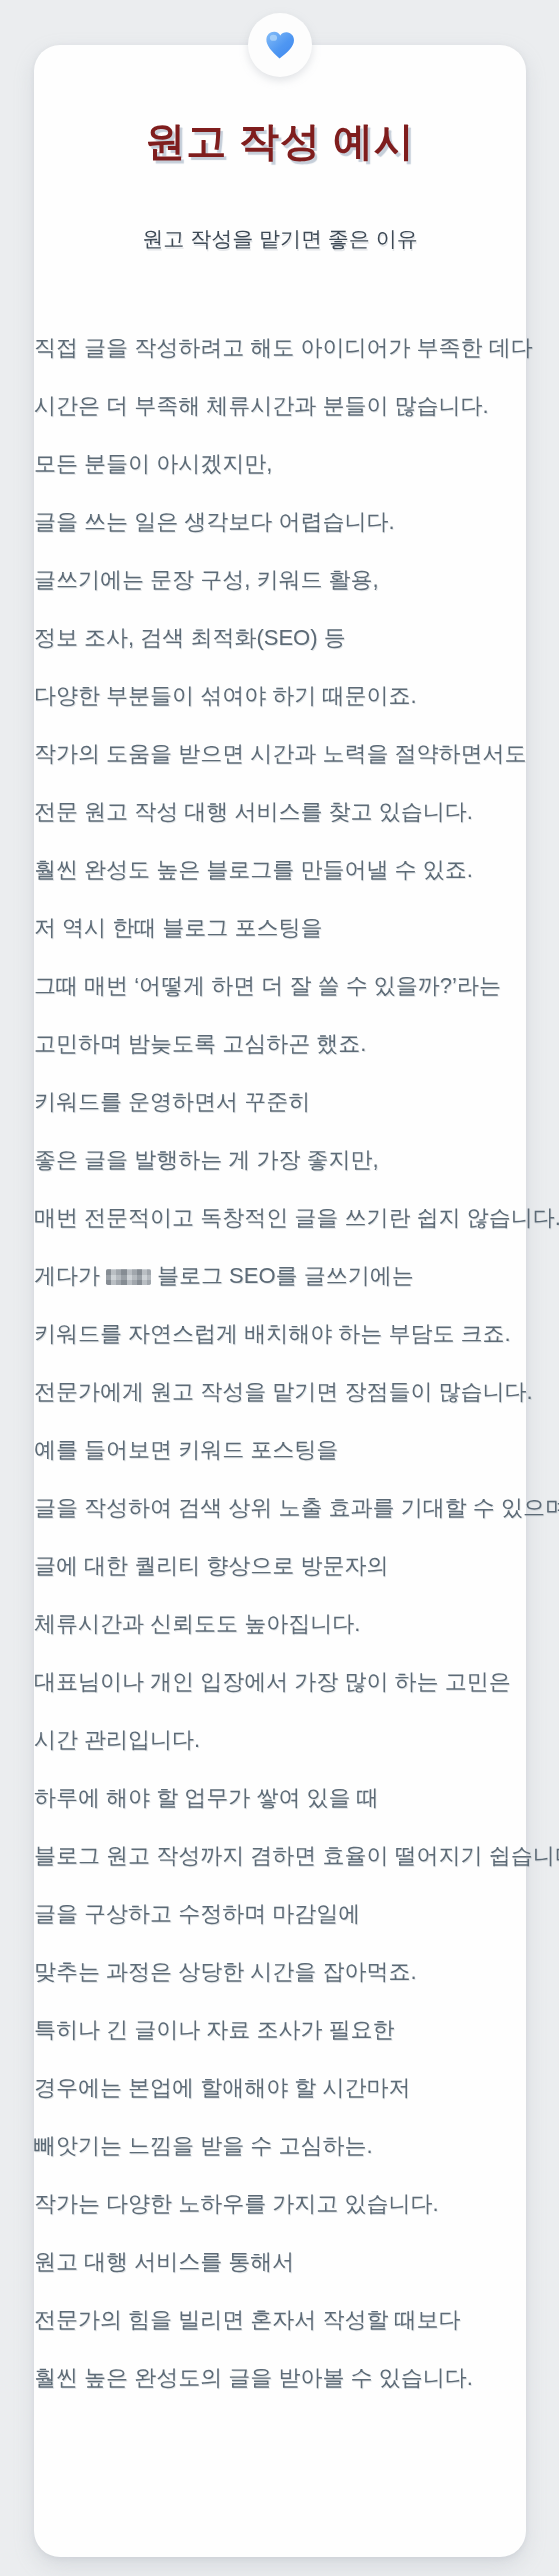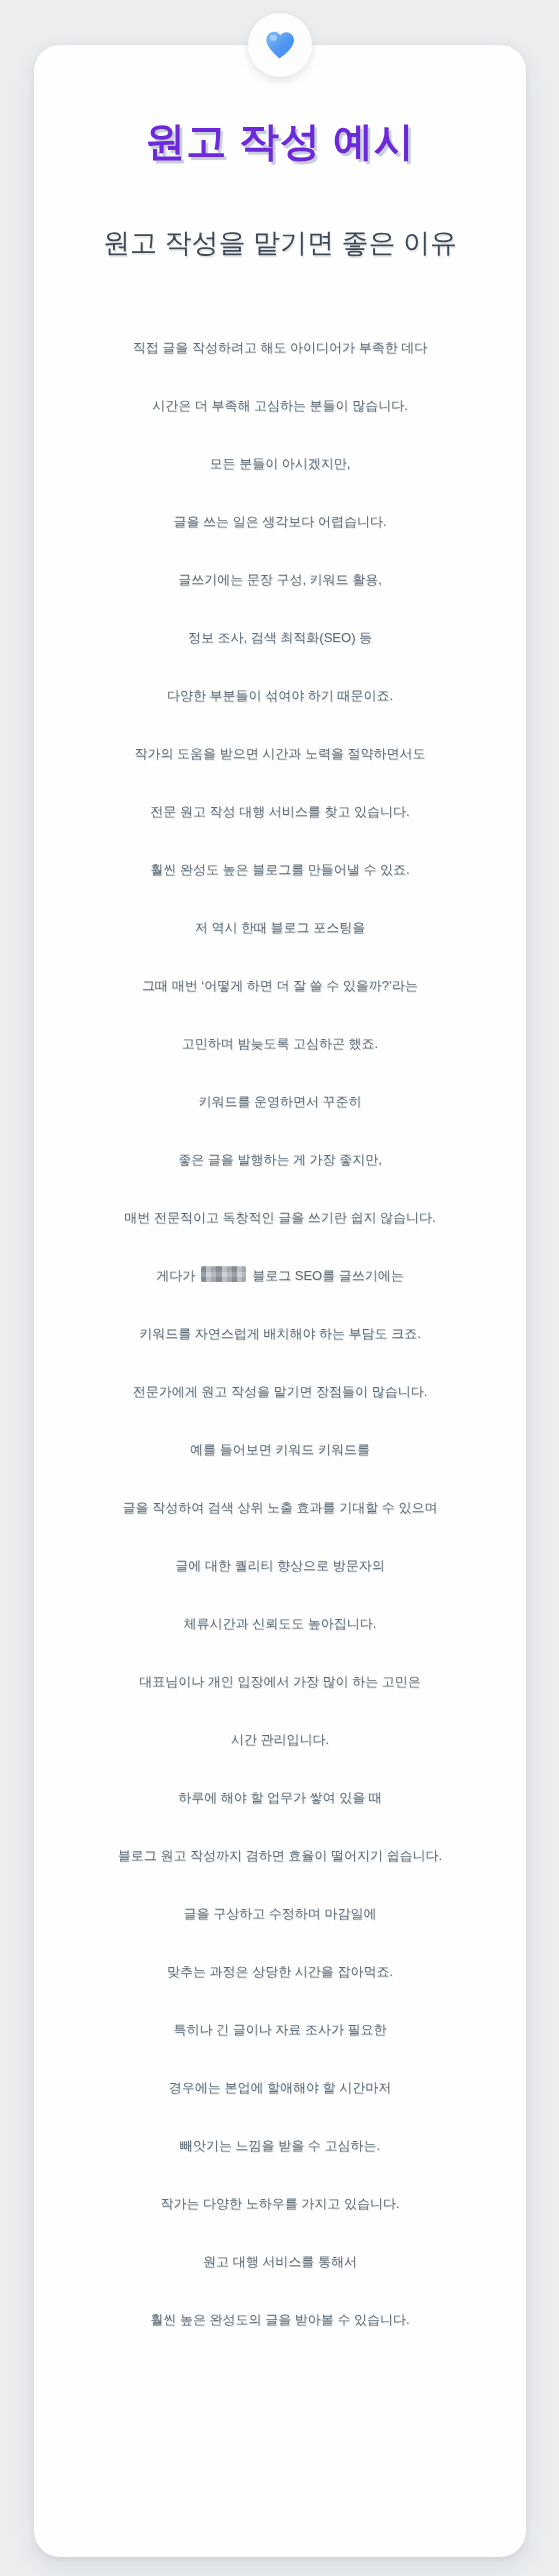--- a/index.html
+++ b/index.html
@@ -42,48 +42,48 @@
   .badge svg { width: 34px; height: 34px; transform: rotate(2deg); }
   .title {
     position: absolute;
     top: 69px;
     left: 0;
     right: 0;
     text-align: center;
     font-size: 40px;
     font-weight: 800;
     letter-spacing: 0.9px;
-    color: #6d28d9;
+    color: #7f1d1d;
     text-shadow: 2.6px 3.4px 0.9px rgba(128,149,173,0.45);
     white-space: nowrap;
   }
   .subtitle {
     position: absolute;
     top: 180px;
     left: 0;
     right: 0;
     text-align: center;
-    font-size: 27px;
+    font-size: 21px;
     font-weight: 500;
     color: #3c4854;
     text-shadow: 0.9px 1.7px 0 rgba(150,160,170,0.25);
     white-space: nowrap;
   }
   .body-text {
     position: absolute;
     top: 274px;
     left: 0;
     right: 0;
   }
   .body-text p {
     margin: 0;
     height: 58px;
     line-height: 58px;
-    text-align: center;
-    font-size: 13px;
+    text-align: left;
+    font-size: 22px;
     font-weight: 400;
     color: #5c6a76;
     text-shadow: 0.9px 1.3px 0 rgba(150,160,170,0.28);
     white-space: nowrap;
   }
   .censor {
     display: inline-block;
     width: 45px;
     height: 15.5px;
     margin: 0 6px;
@@ -113,50 +113,51 @@
       <ellipse cx="9.6" cy="9.4" rx="3.4" ry="2.9" fill="#a7d0fa" opacity="0.9"></ellipse>
     </svg>
   </div>
 
   <div class="card">
     <div class="title">원고 작성 예시</div>
     <div class="subtitle">원고 작성을 맡기면 좋은 이유</div>
 
     <div class="body-text">
       <p>직접 글을 작성하려고 해도 아이디어가 부족한 데다</p>
-      <p>시간은 더 부족해 고심하는 분들이 많습니다.</p>
+      <p>시간은 더 부족해 체류시간과 분들이 많습니다.</p>
       <p>모든 분들이 아시겠지만,</p>
       <p>글을 쓰는 일은 생각보다 어렵습니다.</p>
       <p>글쓰기에는 문장 구성, 키워드 활용,</p>
       <p>정보 조사, 검색 최적화(SEO) 등</p>
       <p>다양한 부분들이 섞여야 하기 때문이죠.</p>
       <p>작가의 도움을 받으면 시간과 노력을 절약하면서도</p>
       <p>전문 원고 작성 대행 서비스를 찾고 있습니다.</p>
       <p>훨씬 완성도 높은 블로그를 만들어낼 수 있죠.</p>
       <p>저 역시 한때 블로그 포스팅을</p>
       <p>그때 매번 ‘어떻게 하면 더 잘 쓸 수 있을까?’라는</p>
       <p>고민하며 밤늦도록 고심하곤 했죠.</p>
       <p>키워드를 운영하면서 꾸준히</p>
       <p>좋은 글을 발행하는 게 가장 좋지만,</p>
       <p>매번 전문적이고 독창적인 글을 쓰기란 쉽지 않습니다.</p>
       <p><span>게다가</span><span class="censor"></span><span>블로그 SEO를 글쓰기에는</span></p>
       <p>키워드를 자연스럽게 배치해야 하는 부담도 크죠.</p>
       <p>전문가에게 원고 작성을 맡기면 장점들이 많습니다.</p>
-      <p>예를 들어보면 키워드 키워드를</p>
+      <p>예를 들어보면 키워드 포스팅을</p>
       <p>글을 작성하여 검색 상위 노출 효과를 기대할 수 있으며</p>
       <p>글에 대한 퀄리티 향상으로 방문자의</p>
       <p>체류시간과 신뢰도도 높아집니다.</p>
       <p>대표님이나 개인 입장에서 가장 많이 하는 고민은</p>
       <p>시간 관리입니다.</p>
       <p>하루에 해야 할 업무가 쌓여 있을 때</p>
       <p>블로그 원고 작성까지 겸하면 효율이 떨어지기 쉽습니다.</p>
       <p>글을 구상하고 수정하며 마감일에</p>
       <p>맞추는 과정은 상당한 시간을 잡아먹죠.</p>
       <p>특히나 긴 글이나 자료 조사가 필요한</p>
       <p>경우에는 본업에 할애해야 할 시간마저</p>
       <p>빼앗기는 느낌을 받을 수 고심하는.</p>
       <p>작가는 다양한 노하우를 가지고 있습니다.</p>
       <p>원고 대행 서비스를 통해서</p>
+      <p>전문가의 힘을 빌리면 혼자서 작성할 때보다</p>
       <p>훨씬 높은 완성도의 글을 받아볼 수 있습니다.</p>
     </div>
   </div>
 </div>
 
 
 </body></html>

